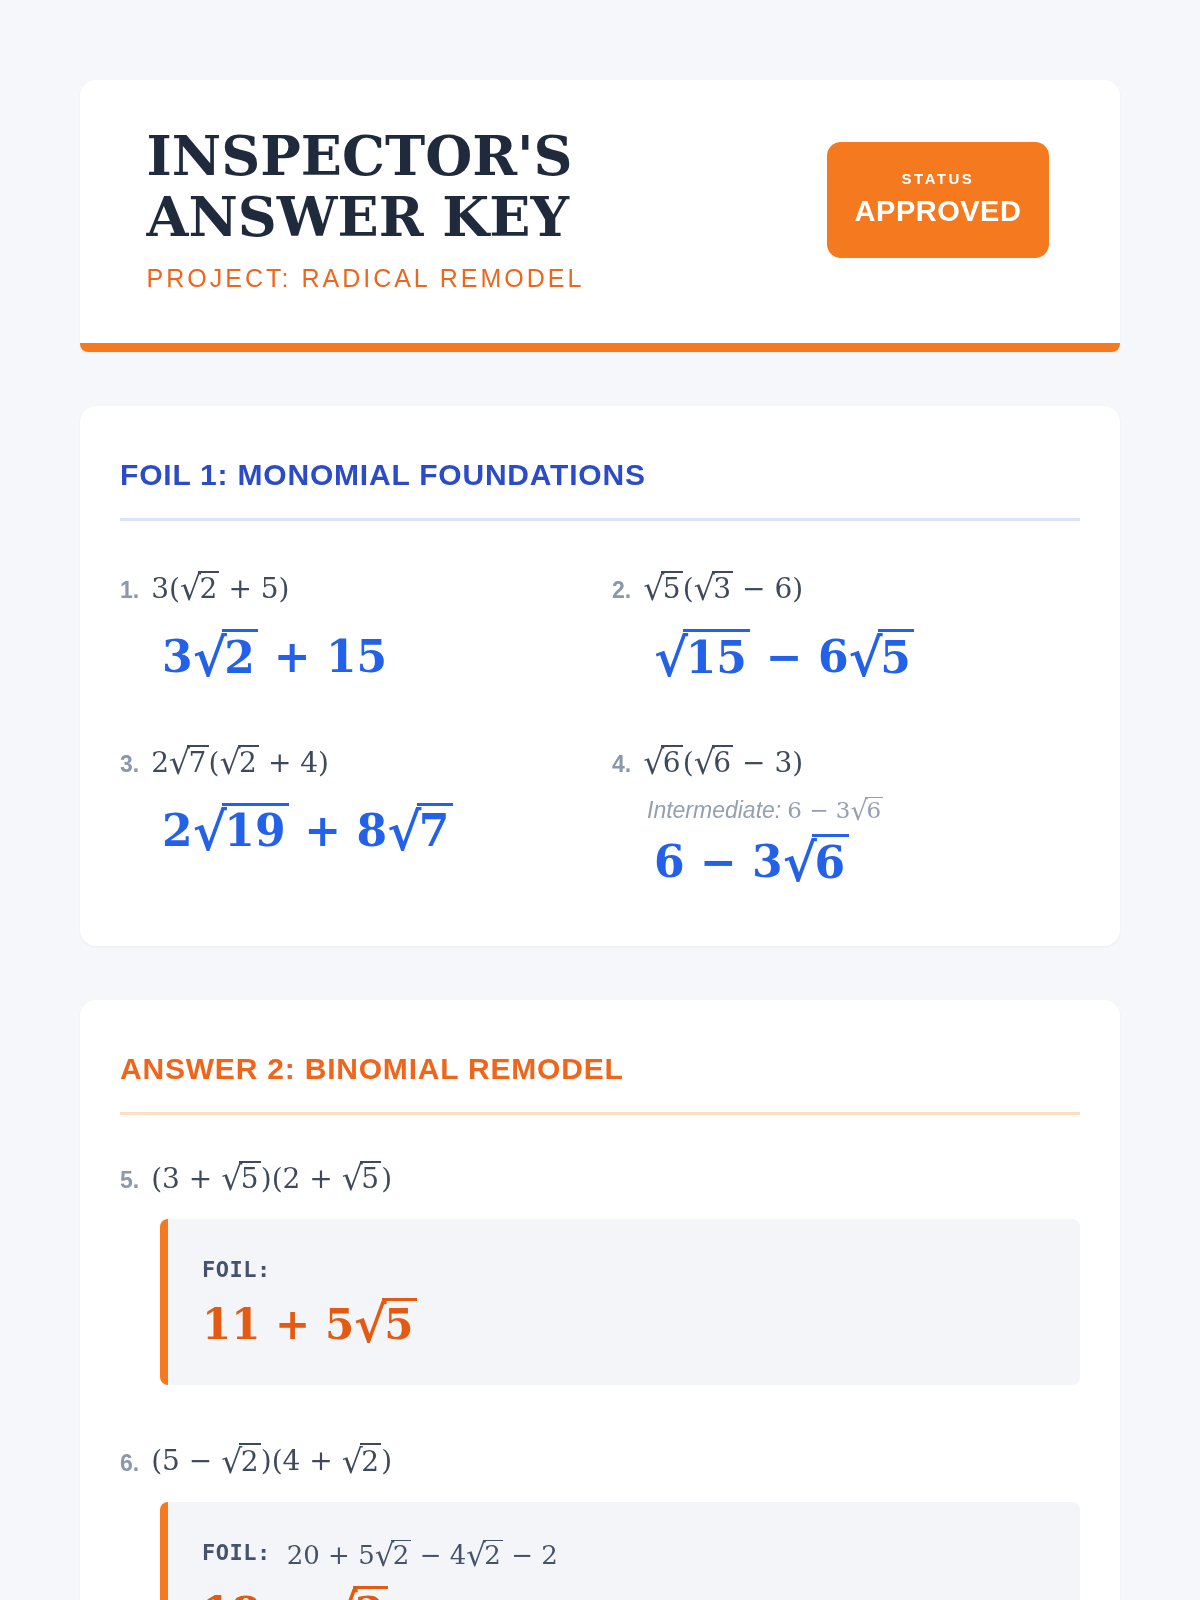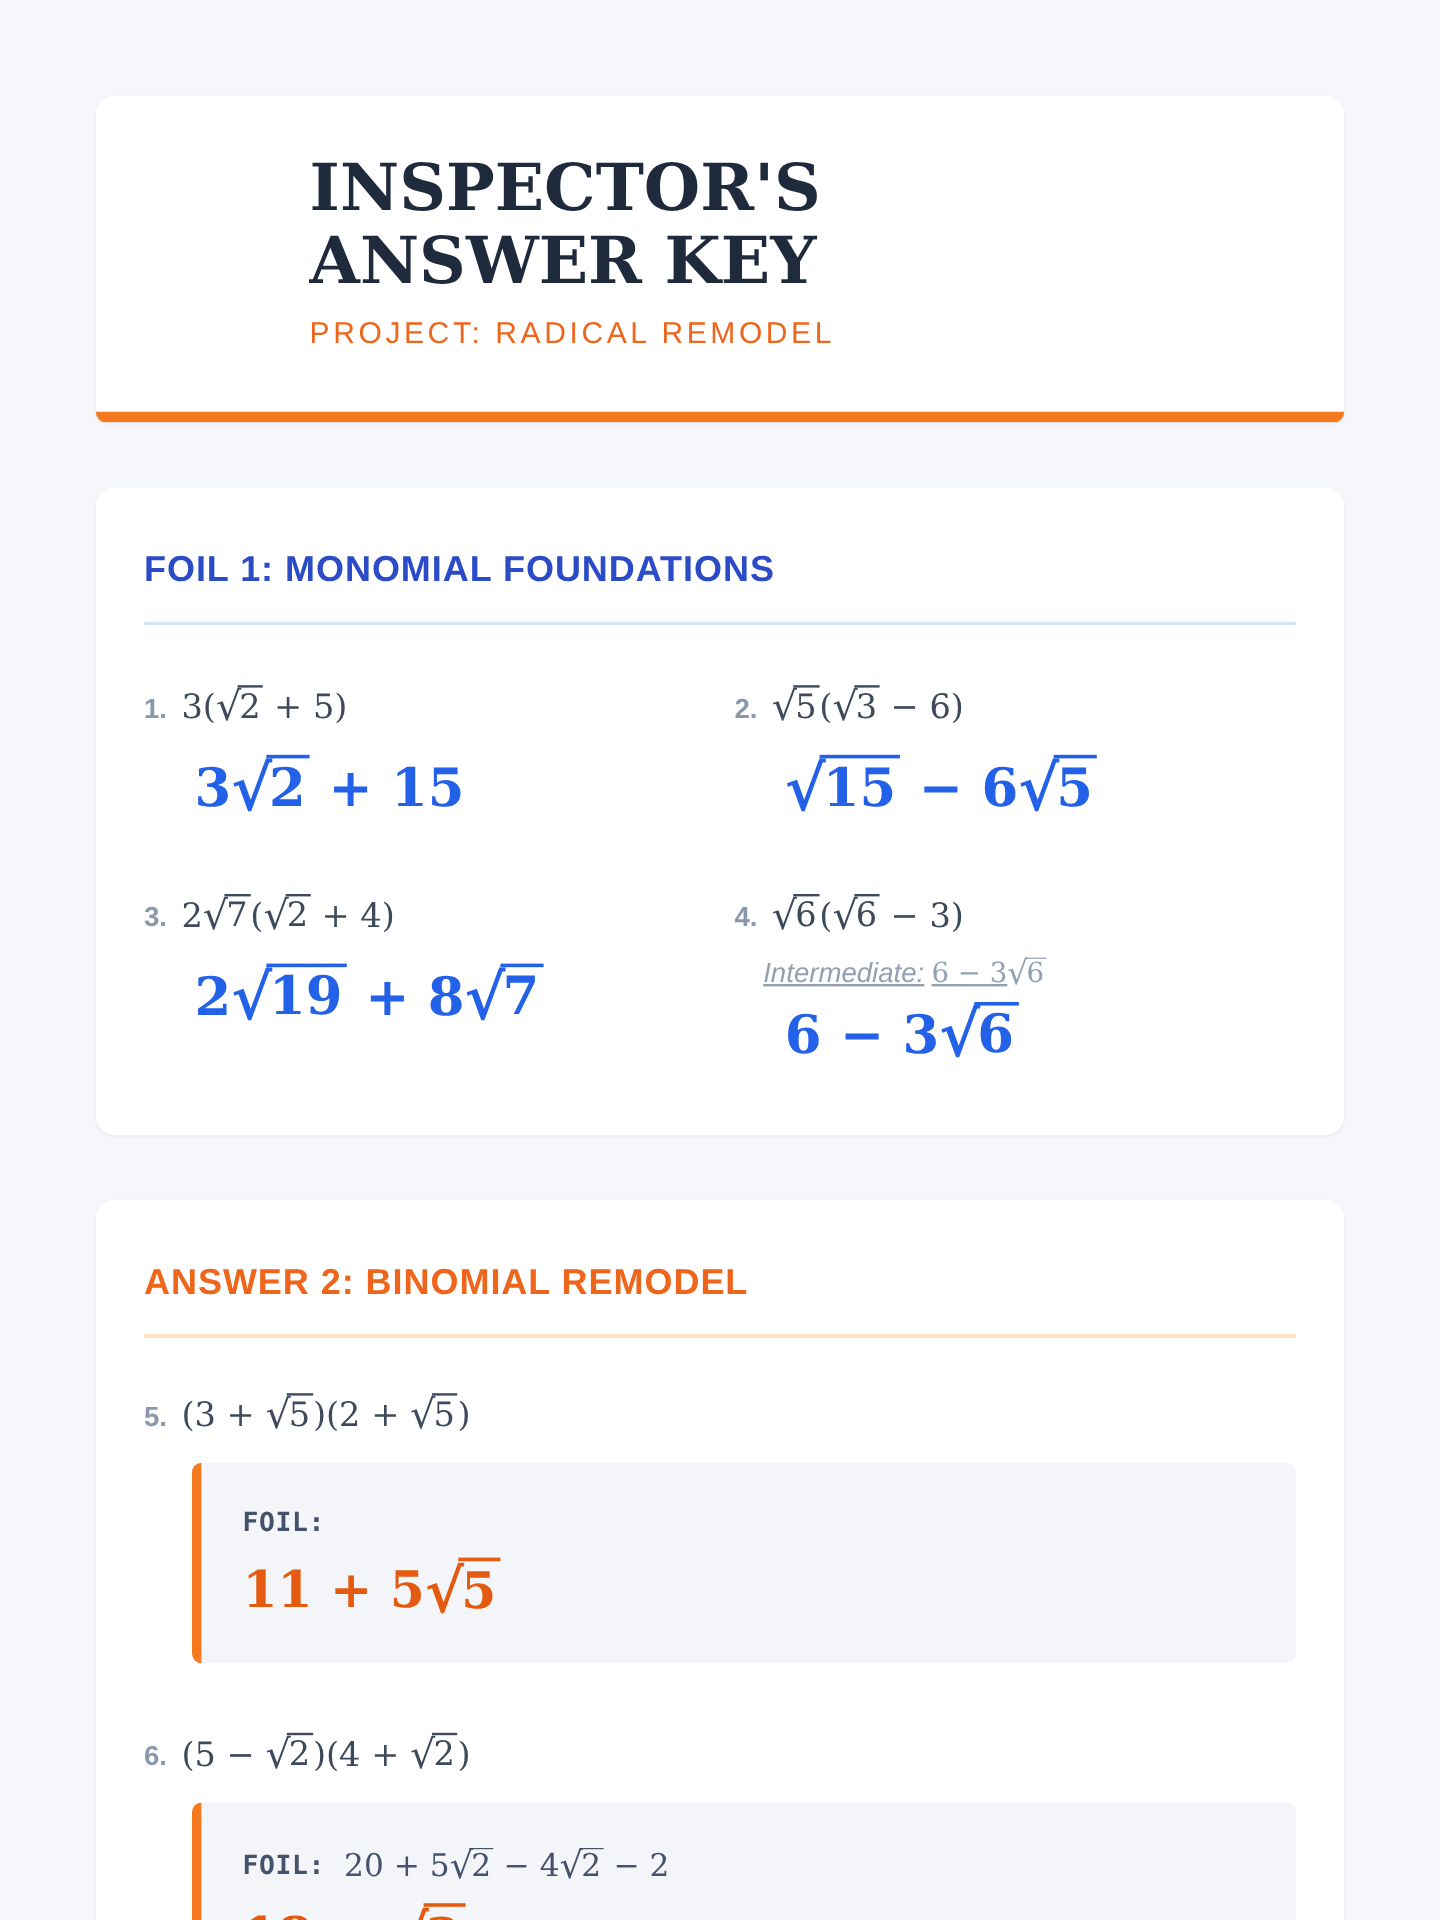--- a/index.html
+++ b/index.html
@@ -134,40 +134,39 @@
     font-size: 28px;
     color: var(--slate);
   }
   .prob-answer {
     margin: 24px 0 0 42px;
     font-size: 44px;
     font-weight: 700;
     color: var(--blue-ans);
   }
   .intermediate {
-    margin: 18px 0 0 24px;
+    margin: 18px 0 0 35px;
     font-size: 23px;
     color: var(--muted);
-    text-decoration: underline;
   }
   .int-label { font-style: italic; }
   .intermediate .math { margin-left: 6px; }
   .intermediate + .prob-answer { margin-top: 10px; }
 
   
   .phase2 .problem { margin-top: 46px; }
   .phase2 .problem + .problem { margin-top: 58px; }
   .workbox {
     margin: 24px 0 0 40px;
     background: var(--box-bg);
     border-left: 8px solid var(--accent);
     border-radius: 8px;
     padding: 38px 32px 36px 34px;
   }
-  .work-line { display: flex; align-items: center; gap: 16px; }
+  .work-line { display: flex; align-items: flex-start; gap: 16px; }
   .work-label {
     font-family: "DejaVu Sans Mono", monospace;
     font-size: 22px;
     font-weight: 700;
     color: #45526B;
     letter-spacing: 0.5px;
   }
   .work-expr {
     font-size: 26px;
     color: #45526B;
@@ -182,20 +181,24 @@
 </head>
 <body>
 
 <div class="page">
 
   <header class="card header-card">
     <div class="header-left">
       <h1 class="page-title">INSPECTOR'S ANSWER KEY</h1>
       <div class="subtitle">PROJECT: RADICAL REMODEL</div>
     </div>
+    <div class="status-badge">
+      <div class="status-label">STATUS</div>
+      <div class="status-value">APPROVED</div>
+    </div>
   </header>
 
   <section class="card section-card phase1">
     <h2 class="section-heading">FOIL 1: MONOMIAL FOUNDATIONS</h2>
     <div class="problems-grid">
 
       <div class="problem">
         <div class="prob-head">
           <span class="prob-num">1.</span>
           <span class="prob-expr math">3(<span class="sq"><span class="sqsym">√</span><span class="vinc">2</span></span> + 5)</span>

